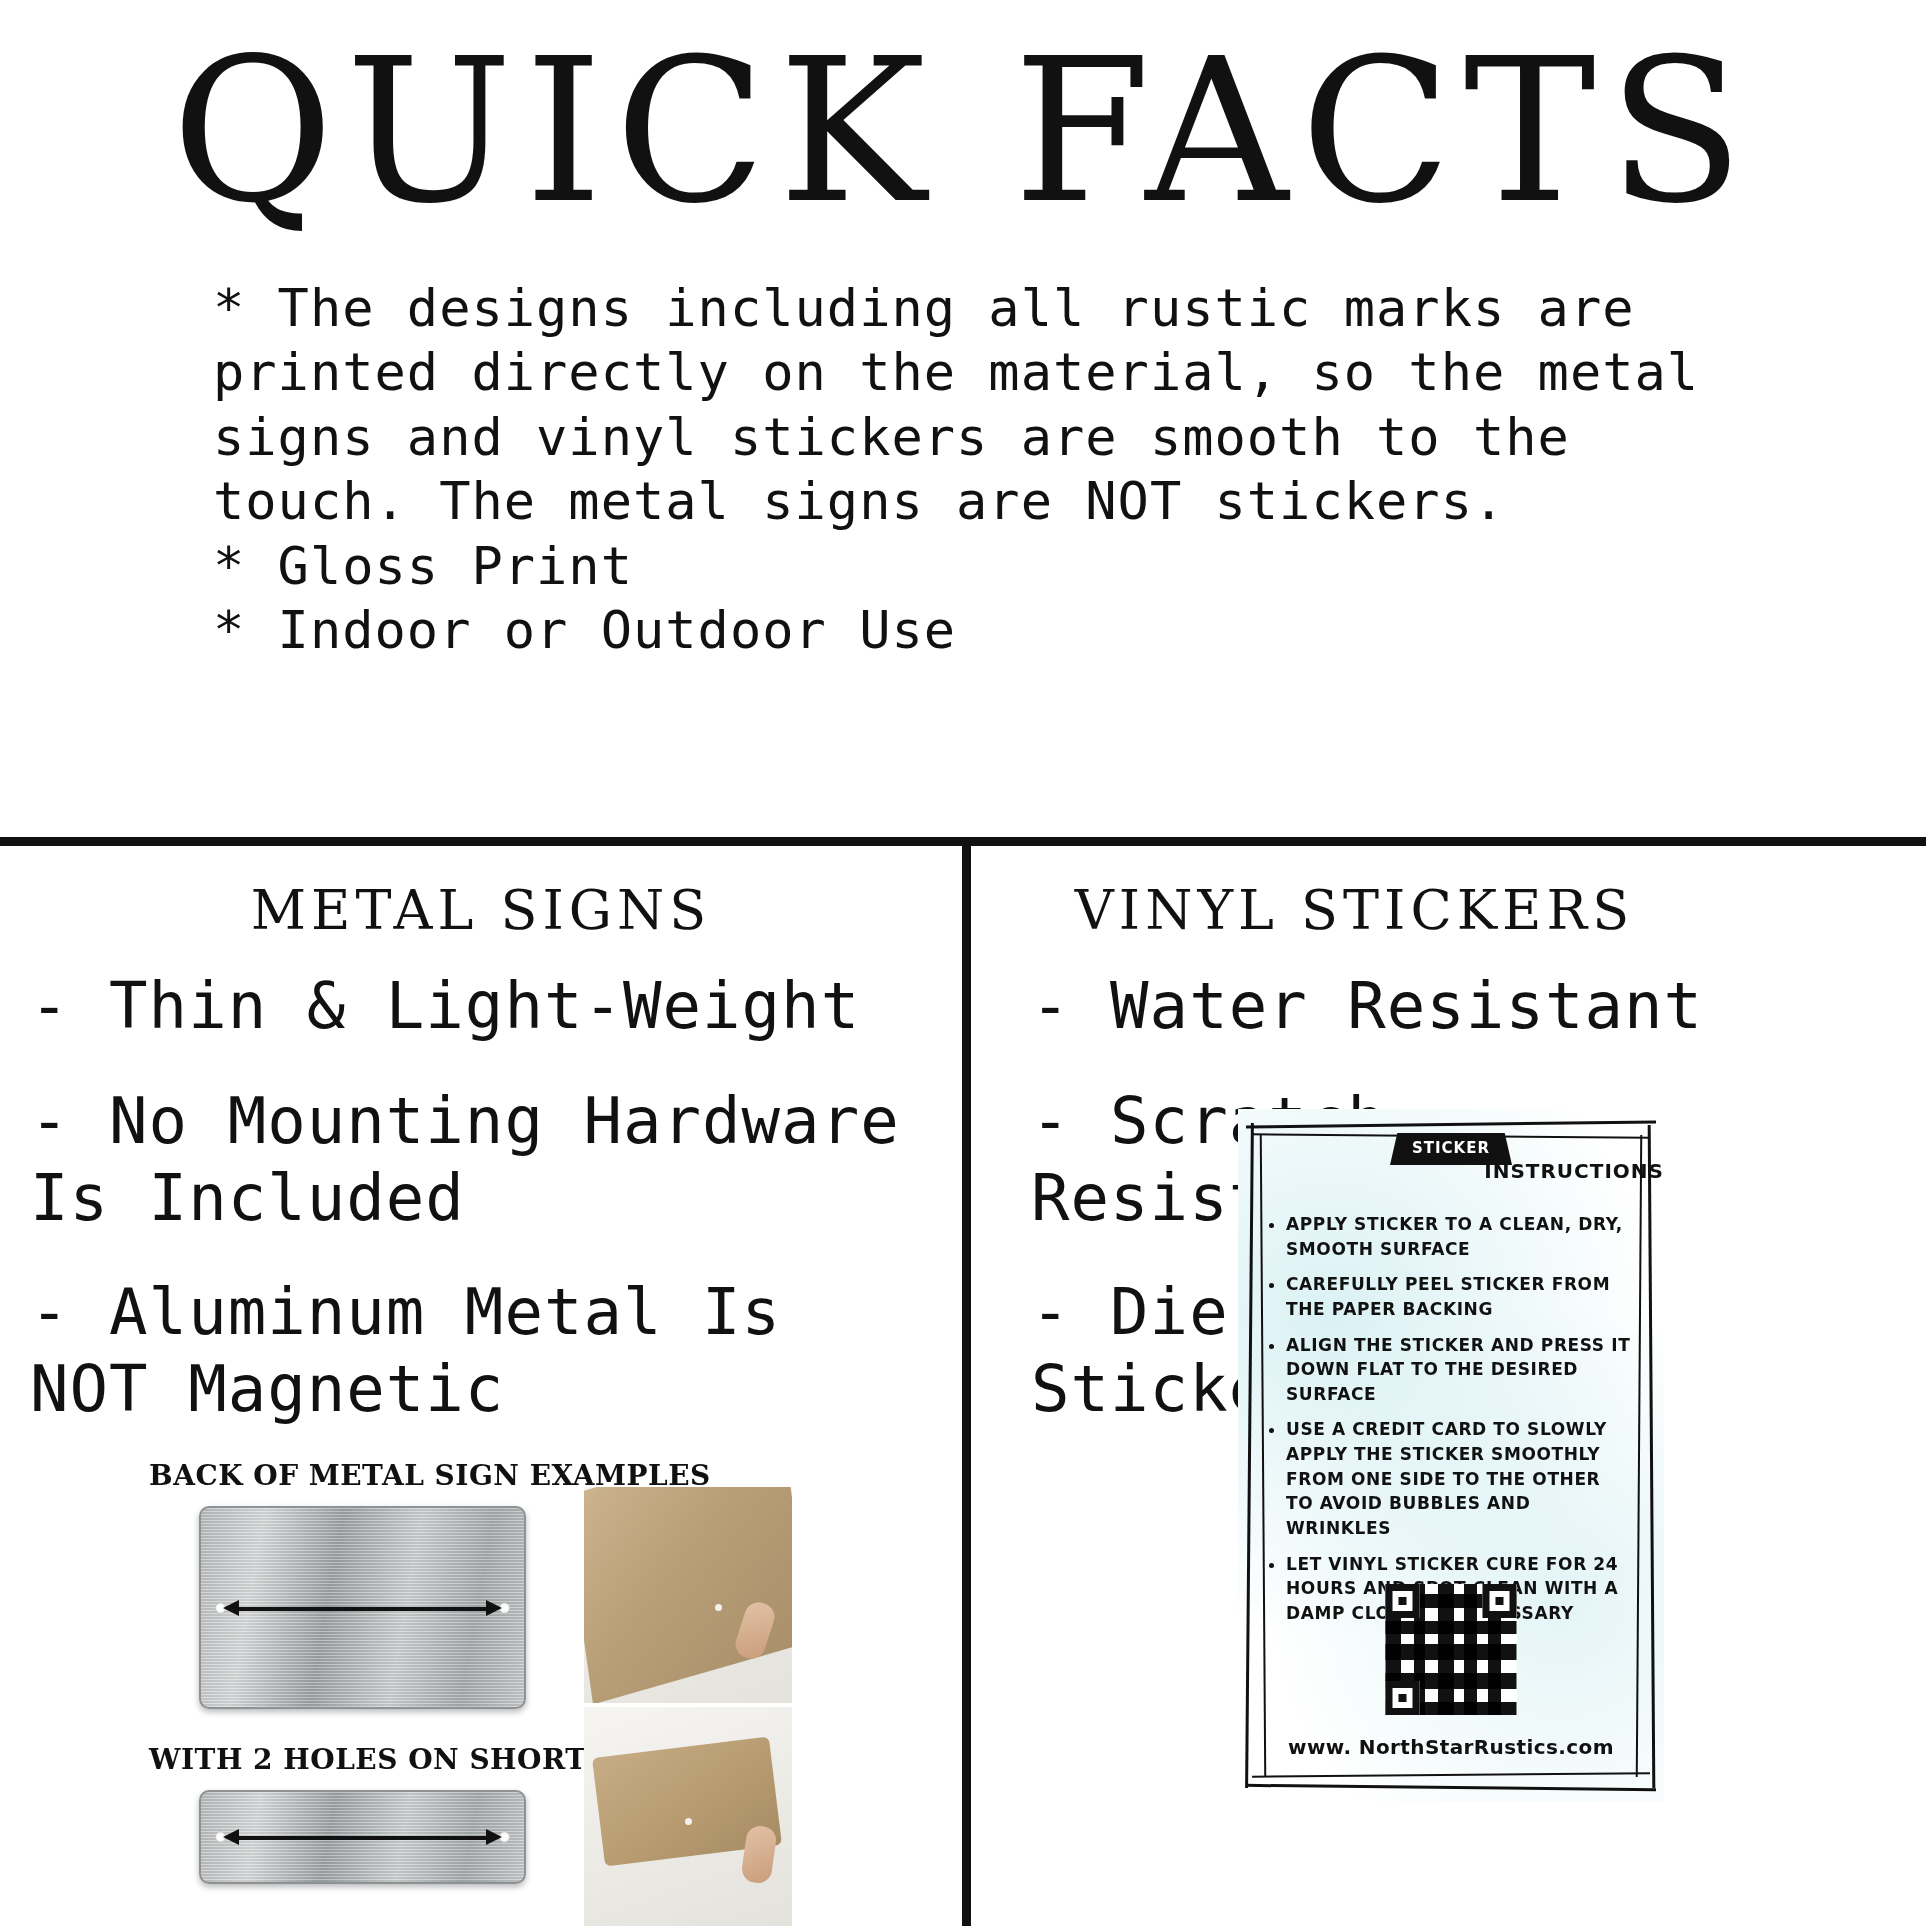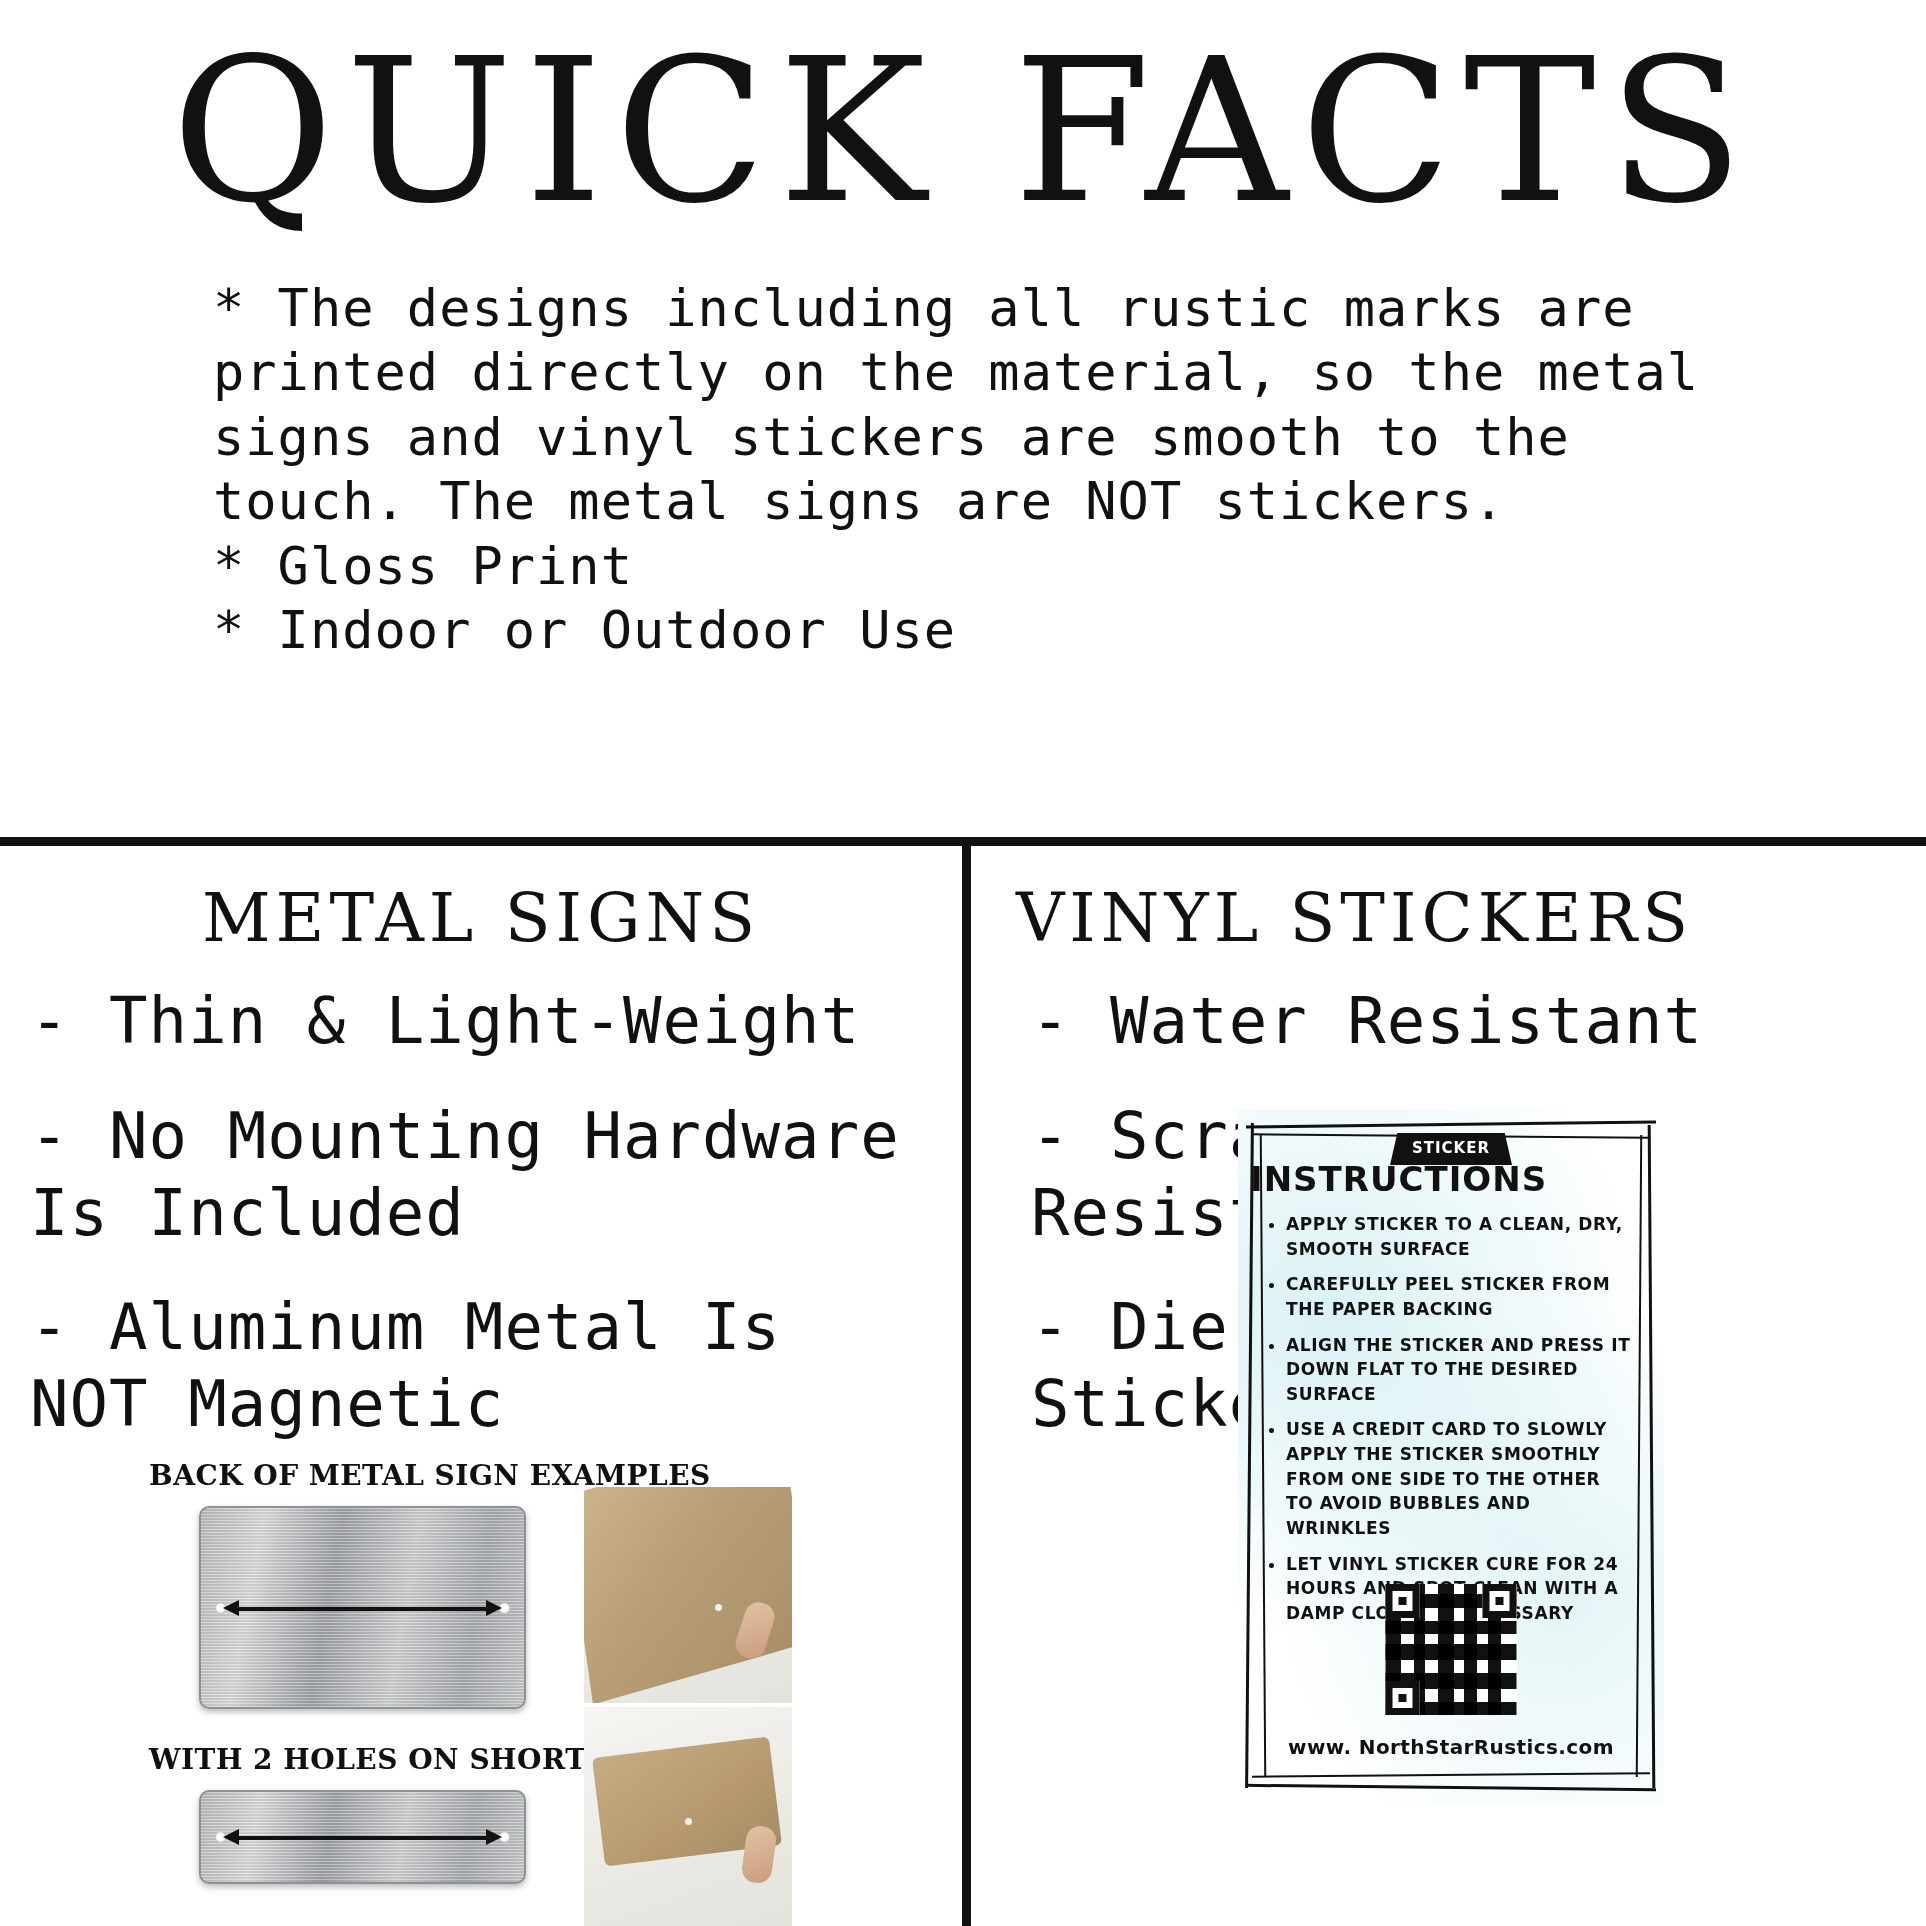--- a/index.html
+++ b/index.html
@@ -71,21 +71,21 @@
     position: absolute;
     top: 845px;
     height: 1081px;
     padding: 34px 30px 0 30px;
   }
   .col-left  { left: 0;    width: 962px; }
   .col-right { left: 971px; width: 767px; }
 
   .col-title {
     font-family: "DejaVu Serif", serif;
-    font-size: 67px;
+    font-size: 54px;
     letter-spacing: 5px;
     text-align: center;
     margin-bottom: 26px;
     white-space: nowrap;
   }
   .bullet {
     font-size: 64px;
     line-height: 1.2;
     letter-spacing: 1px;
     margin-bottom: 38px;
@@ -237,24 +237,24 @@
     font-family: "DejaVu Sans", sans-serif;
     font-weight: 700;
     font-size: 15px;
     letter-spacing: 1px;
     padding: 6px 22px 8px 22px;
     clip-path: polygon(6% 0, 94% 0, 100% 100%, 0% 100%);
   }
   .card-title {
     position: absolute;
     left: 12px; right: 0; top: 50px;
-    text-align: left;
+    text-align: right;
     font-family: "DejaVu Sans", sans-serif;
     font-weight: 700;
-    font-size: 34px;
+    font-size: 20px;
     letter-spacing: 1px;
     color: #111;
   }
   .card-list {
     position: absolute;
     left: 48px; right: 30px; top: 103px;
     font-family: "DejaVu Sans", sans-serif;
     font-weight: 700;
     font-size: 17px;
     line-height: 1.45;

